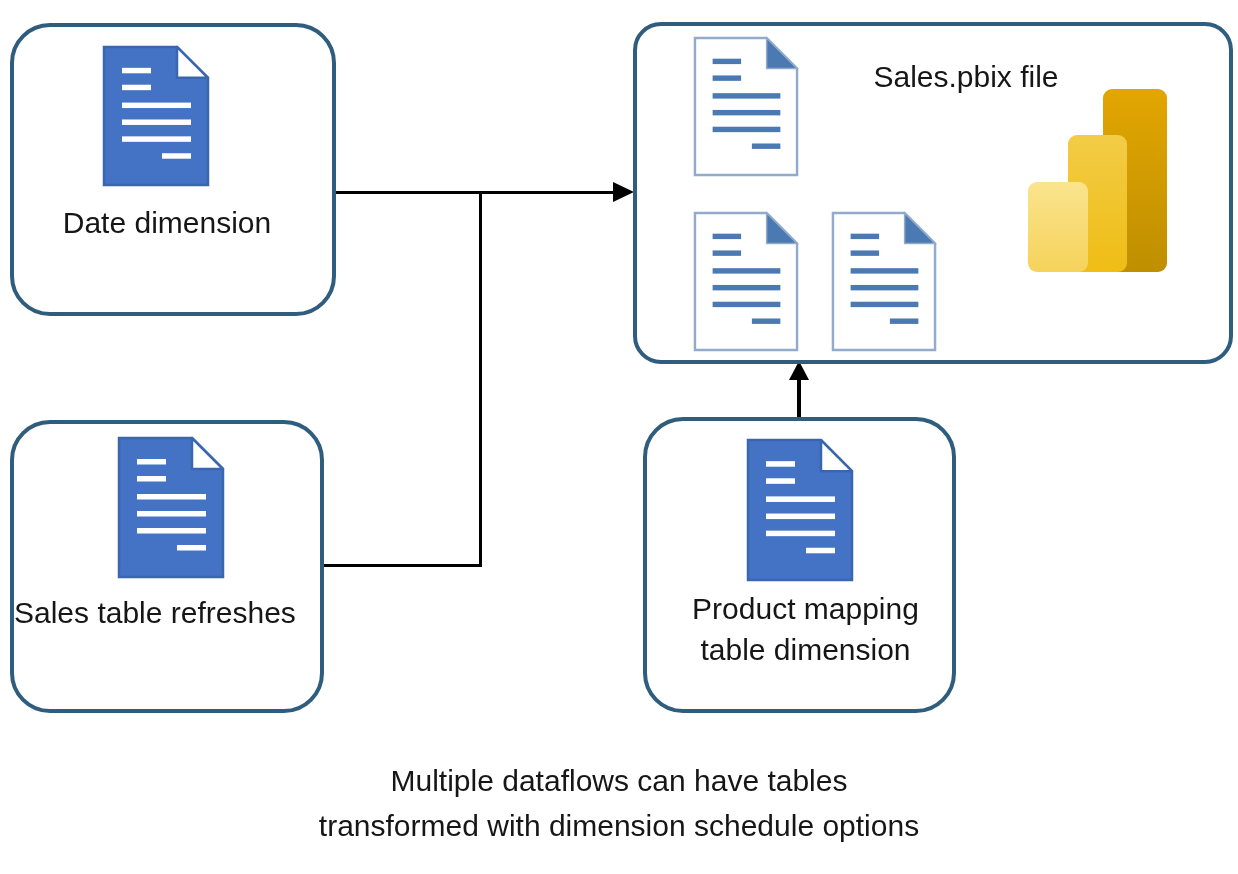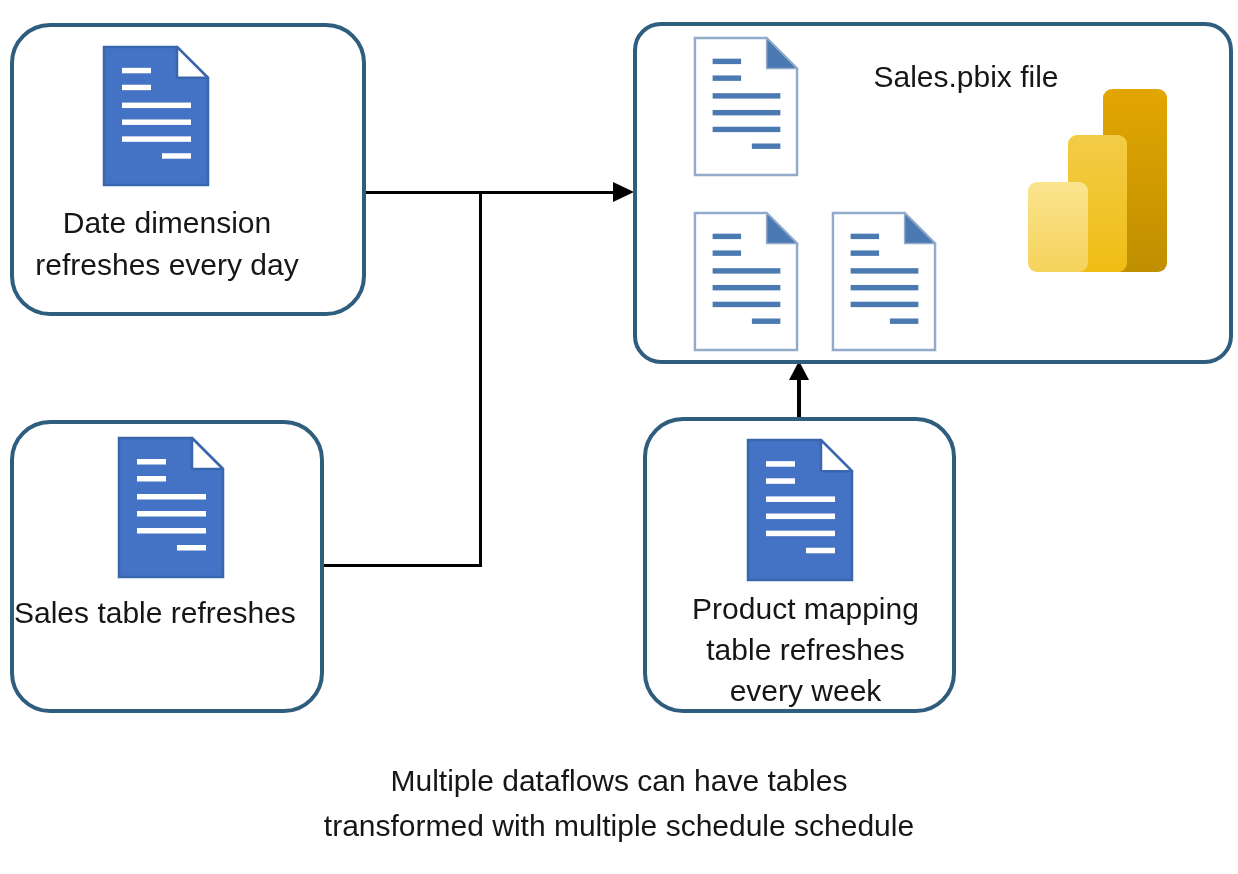--- a/index.html
+++ b/index.html
@@ -72,36 +72,35 @@
 
 <div class="canvas">
 
   <div class="hline" style="left:322px; top:191px; width:293px; height:3px;"></div>
   <div class="arrow-right" style="left:613px; top:182px;"></div>
   <div class="vline" style="left:479px; top:191px; width:3px; height:376px;"></div>
   <div class="hline" style="left:322px; top:564px; width:160px; height:3px;"></div>
   <div class="vline" style="left:797px; top:378px; width:4px; height:40px;"></div>
   <div class="arrow-up" style="left:789px; top:361px;"></div>
 
-  <div class="node" style="left:10px; top:23px; width:356px; height:293px;padding-left:12px;">
+  <div class="node" style="left:10px; top:23px; width:326px; height:293px;padding-left:12px;">
     <div class="doc" style="left:87px; top:17px; width:110px; height:144px;">
       <svg viewBox="0 0 110 145" preserveAspectRatio="none">
         <polygon points="3,3 76,3 107,34 107,142 3,142" fill="#4472C4" stroke="#3A66AE" stroke-width="2.5"></polygon>
         <polygon points="76,3 76,34 107,34" fill="#FFFFFF" stroke="#3A66AE" stroke-width="2.5" stroke-linejoin="round"></polygon>
         <rect x="21" y="24" width="29" height="5.5" fill="#FFFFFF"></rect>
         <rect x="21" y="41" width="29" height="5.5" fill="#FFFFFF"></rect>
         <rect x="21" y="59" width="69" height="5.5" fill="#FFFFFF"></rect>
         <rect x="21" y="76" width="69" height="5.5" fill="#FFFFFF"></rect>
         <rect x="21" y="93" width="69" height="5.5" fill="#FFFFFF"></rect>
         <rect x="61" y="110" width="29" height="5.5" fill="#FFFFFF"></rect>
       </svg>
     </div>
     <div class="label" style="left:0; top:175px; width:306px;">
       <div>Date dimension</div>
-      <div>refreshes every day</div>
     </div>
   </div>
 
   <div class="node" style="left:10px; top:420px; width:314px; height:293px;">
     <div class="doc" style="left:102px; top:11px; width:110px; height:145px;">
       <svg viewBox="0 0 110 145" preserveAspectRatio="none">
         <polygon points="3,3 76,3 107,34 107,142 3,142" fill="#4472C4" stroke="#3A66AE" stroke-width="2.5"></polygon>
         <polygon points="76,3 76,34 107,34" fill="#FFFFFF" stroke="#3A66AE" stroke-width="2.5" stroke-linejoin="round"></polygon>
         <rect x="21" y="24" width="29" height="5.5" fill="#FFFFFF"></rect>
         <rect x="21" y="41" width="29" height="5.5" fill="#FFFFFF"></rect>
@@ -124,22 +123,21 @@
         <rect x="21" y="24" width="29" height="5.5" fill="#FFFFFF"></rect>
         <rect x="21" y="41" width="29" height="5.5" fill="#FFFFFF"></rect>
         <rect x="21" y="59" width="69" height="5.5" fill="#FFFFFF"></rect>
         <rect x="21" y="76" width="69" height="5.5" fill="#FFFFFF"></rect>
         <rect x="21" y="93" width="69" height="5.5" fill="#FFFFFF"></rect>
         <rect x="61" y="110" width="29" height="5.5" fill="#FFFFFF"></rect>
       </svg>
     </div>
     <div class="label" style="left:0; top:167px; width:317px; line-height:41px;">
       <div>Product mapping</div>
-      <div>table refreshes</div>
-      <div>every week</div>
+      <div>table dimension</div>
     </div>
   </div>
 
   <div class="node big" style="left:633px; top:22px; width:600px; height:342px;">
     <div class="pbix-title" style="left:179px; top:34px; width:300px;">Sales.pbix file</div>
 
     <div class="doc" style="left:55px; top:9px; width:108px; height:143px;">
       <svg viewBox="0 0 110 145" preserveAspectRatio="none">
         <polygon points="3,3 76,3 107,34 107,142 3,142" fill="#FFFFFF" stroke="#92ABCB" stroke-width="2.5"></polygon>
         <polygon points="76,3 76,34 107,34" fill="#4B79B2" stroke="#92ABCB" stroke-width="1.5"></polygon>
@@ -178,16 +176,16 @@
   </div>
 
   <div>
     <div class="pbi-bar tall"></div>
     <div class="pbi-bar middle"></div>
     <div class="pbi-bar short"></div>
   </div>
 
   <div class="caption" style="top:758px;">
     <div>Multiple dataflows can have tables</div>
-    <div>transformed with multiple schedule schedule</div>
+    <div>transformed with dimension schedule options</div>
   </div>
 
 </div>
 
 </body></html>

